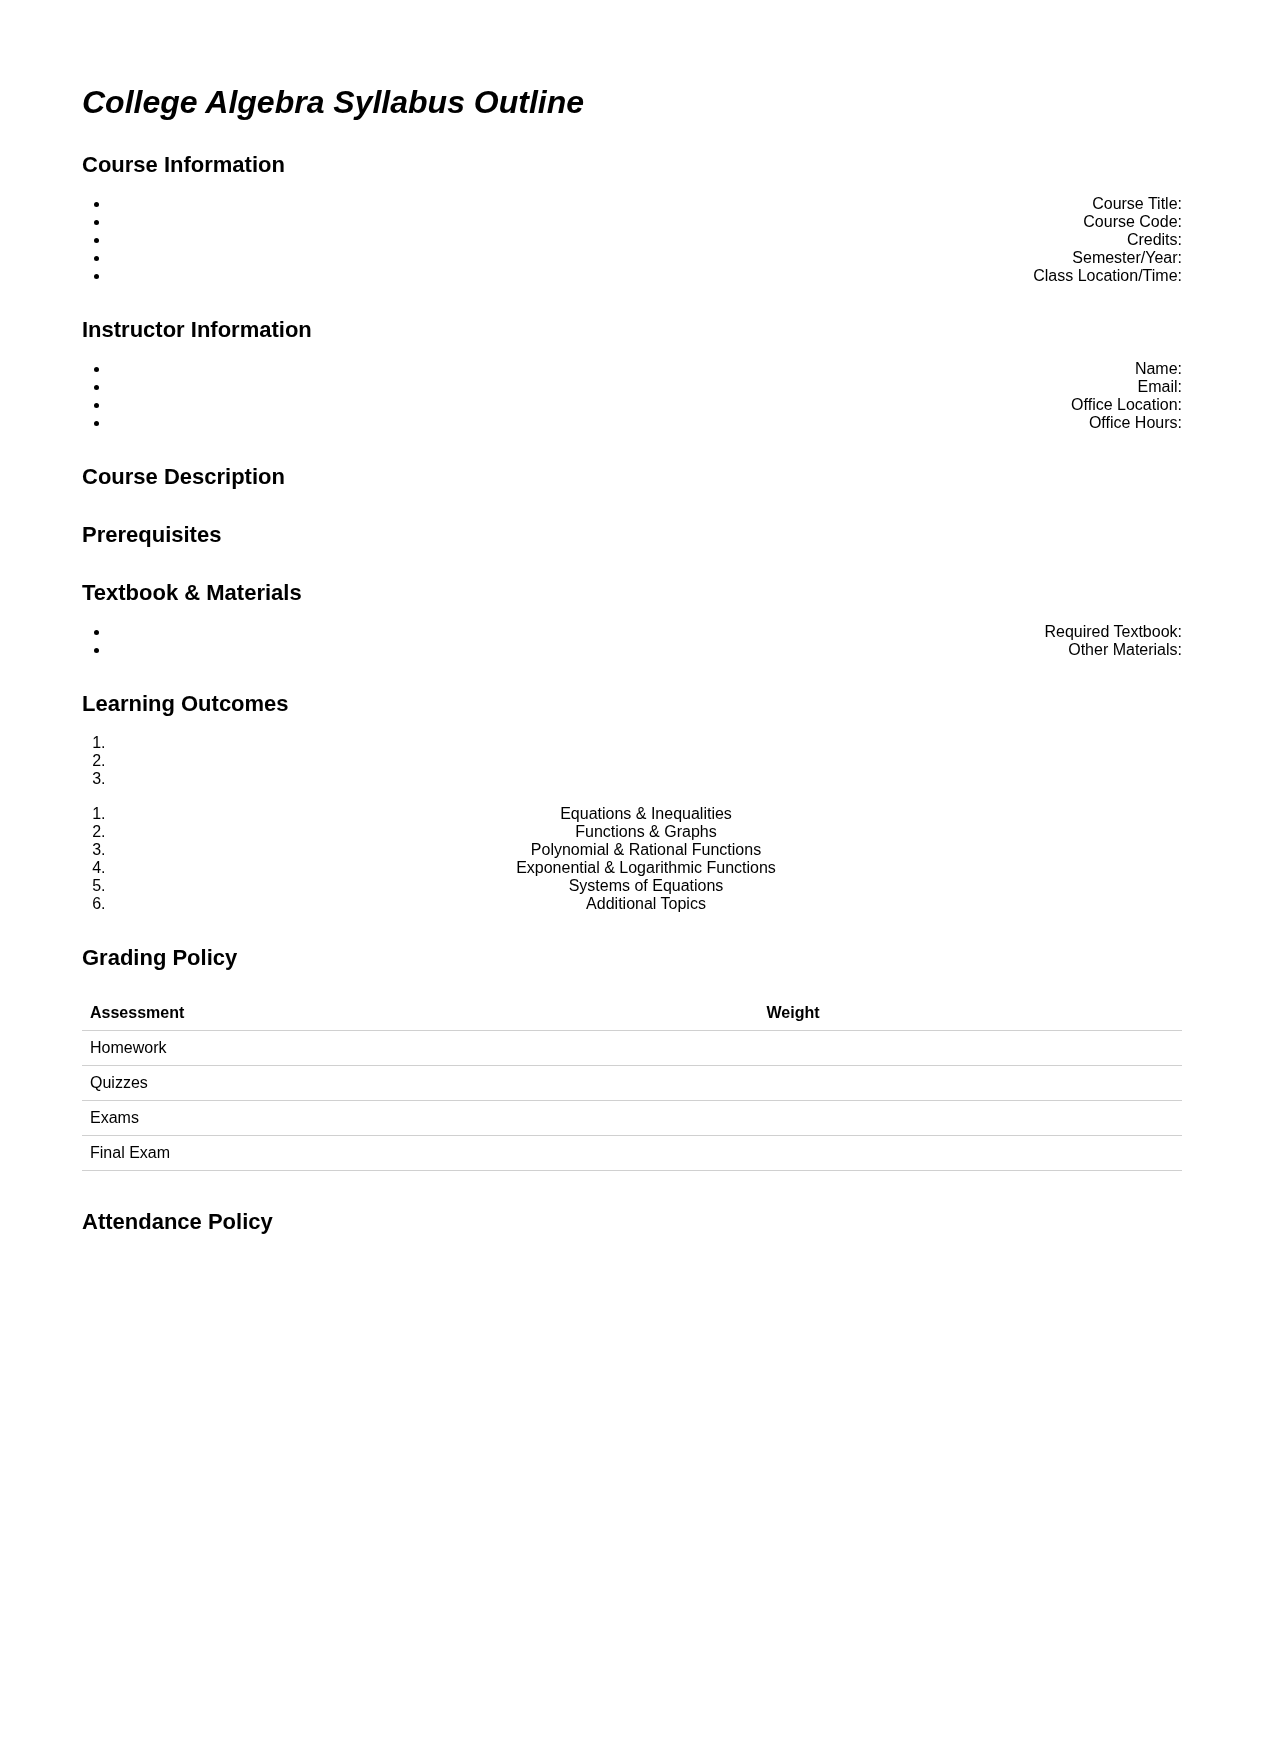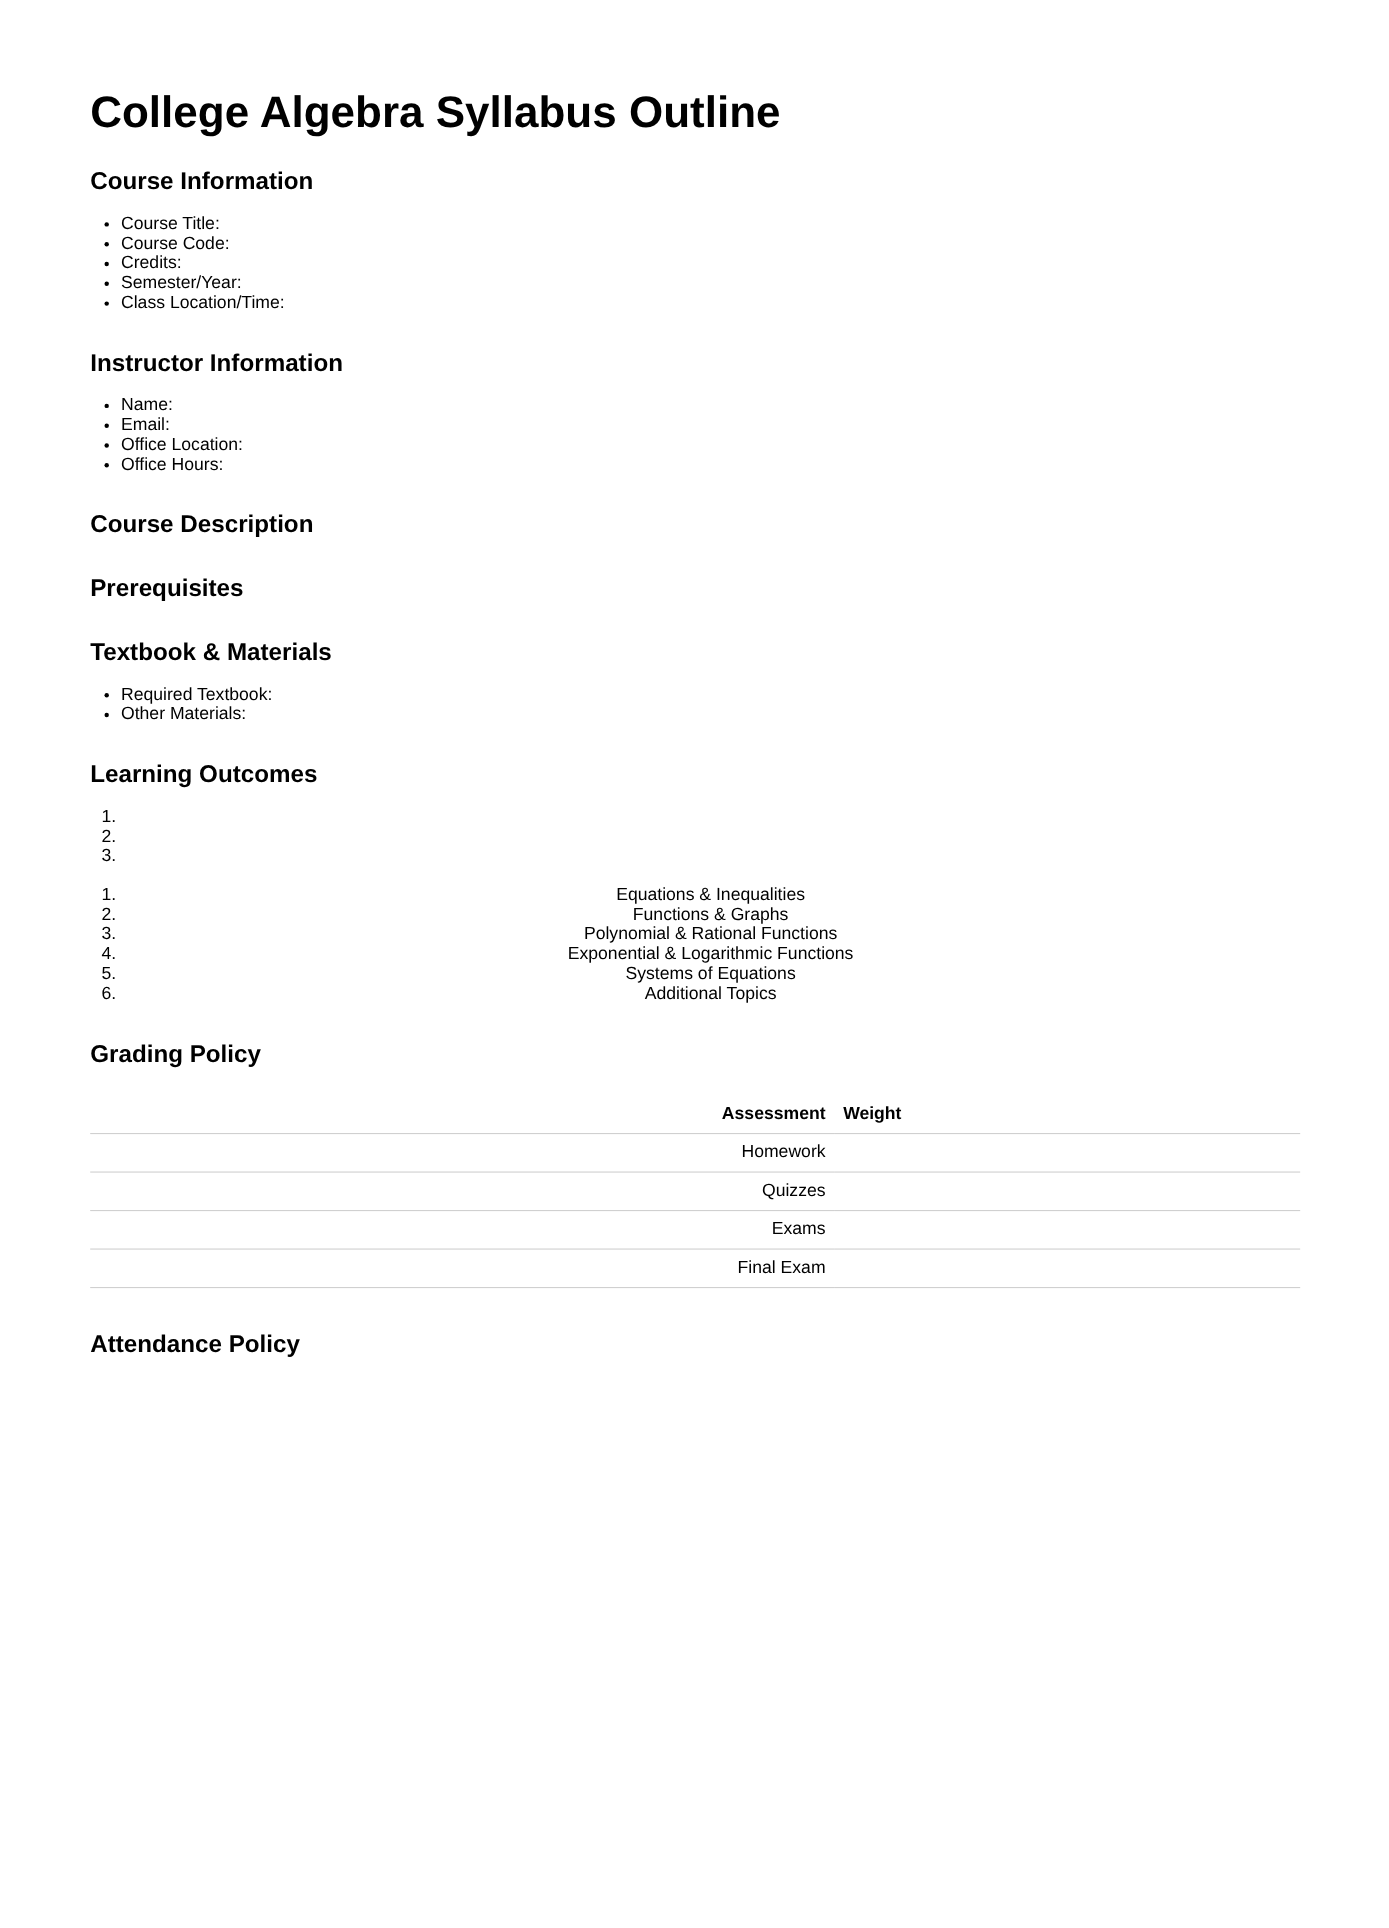--- a/index.html
+++ b/index.html
@@ -3,46 +3,47 @@
 <meta charset="utf-8">
 <style>
   html, body { margin: 0; padding: 0; background: #ffffff; }
   body {
     width: 1263px; min-height: 1753px;
     font-family: "Liberation Sans", sans-serif;
     color: #000000;
   }
   .page { padding: 84px 81px 0 82px; }
   h1 {
-    font-size: 40px; line-height: 36px; font-weight: bold;
+    font-size: 32px; line-height: 36px; font-weight: bold;
     margin: 0 0 0 0;
+    font-style: italic;
   }
   h2 {
     font-size: 22px; line-height: 26px; font-weight: bold;
     margin: 32px 0 0 0;
   }
   h2.first { }
   ul, ol {
     margin: 17px 0 0 0; padding-left: 28px;
     font-size: 16px; line-height: 18px;
   }
-  ul { list-style: disc; }
+  ul { list-style: disc; text-align: right; }
   ol { list-style: decimal; padding-left: 28px; text-align: center; }
   li { min-height: 18px; }
   table {
     width: 100%; border-collapse: collapse; margin-top: 25px;
     font-size: 16px;
   }
   th, td {
     text-align: left; padding: 8px 8px; height: 18px;
     border-bottom: 1px solid #d0d0d0;
     line-height: 18px;
   }
   th { font-weight: bold; }
-  th.col-assess, td.col-assess { width: 61.5%; text-align: right; }
+  th.col-assess, td.col-assess { width: 61.5%; }
   h2.after-table { margin-top: 38px; }
 </style>
 </head>
 <body>
 
 <div class="page">
   <h1>College Algebra Syllabus Outline</h1>
 
   <h2 class="first">Course Information</h2>
   <ul>

